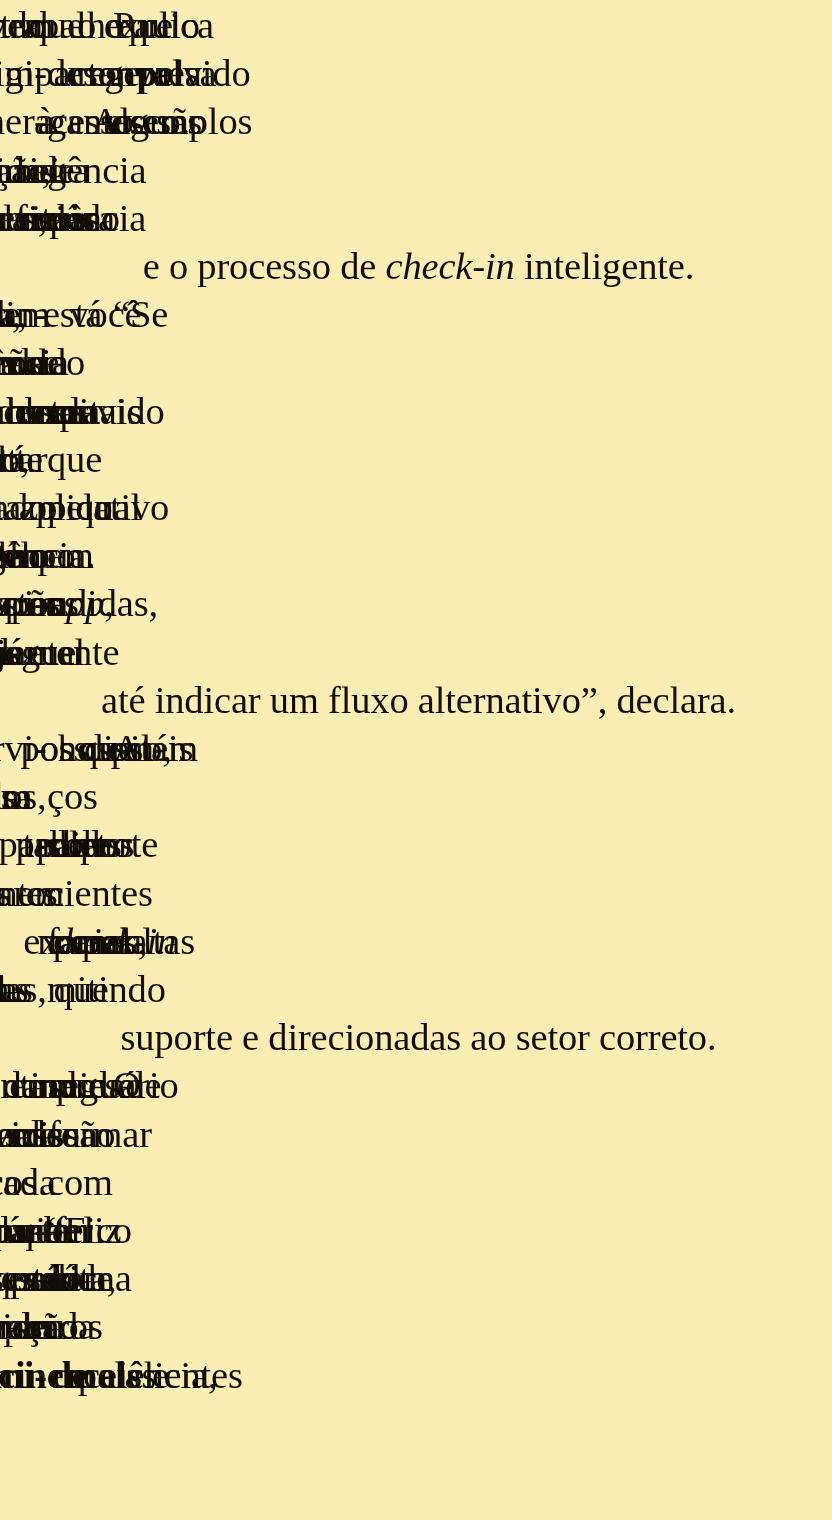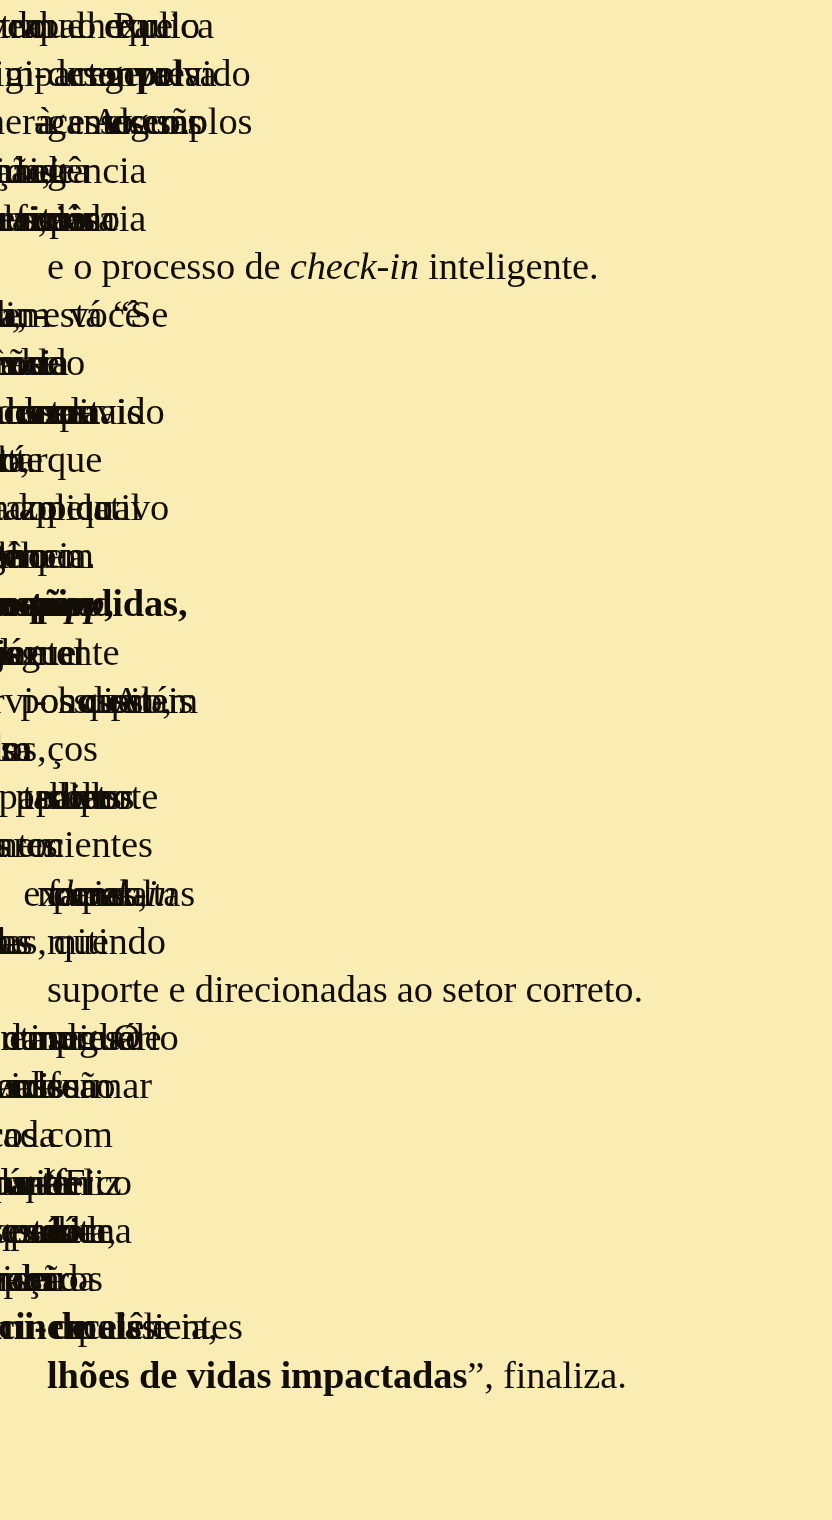--- a/index.html
+++ b/index.html
@@ -51,21 +51,21 @@
   p.para > .ln {
     display: block;
     text-indent: 0;
     text-align: justify;
     white-space: nowrap;
   }
   p.para > .ln.first {
     text-indent: 66px;
   }
   p.para > .ln.last {
-    text-align: left;
+    text-align: center;
   }
   
   p.para > .ln::after {
     content: "";
     display: inline-block;
     width: 100%;
     height: 0;
   }
   p.para > .ln.last::after {
     content: none;
@@ -91,36 +91,36 @@
         <span class="ln" style="word-spacing: -106.429px;">dos leitos trazendo mais eficiência para os times,</span>
         <span class="ln last"><span>e o processo de </span><em class="it">check-in</em><span> inteligente.</span></span>
       </p>
       <p class="para">
         <span class="ln first" style="word-spacing: -108.143px;">“Se você está em casa, por exemplo, decidin-</span>
         <span class="ln" style="word-spacing: -67px;">do se vale ou não a pena ir para a emergência de</span>
         <span class="ln" style="word-spacing: -90.875px;">um dos nossos hospitais devido a uma certa dor</span>
         <span class="ln" style="word-spacing: -144.8px;">que está sentindo, pode simplesmente consultar</span>
         <span class="ln" style="word-spacing: -103.286px;">pelo aplicativo qual o prazo de espera estimado</span>
         <span class="ln" style="word-spacing: -123px;">em tempo real daquela emergência. Pelo mesmo</span>
-        <span class="ln" style="word-spacing: -122.167px; font-weight: bold;"><em class="it">app</em><span>, com poucas questões respondidas, o hospi-</span></span>
+        <span class="ln" style="word-spacing: -122.167px;"><em class="it">app</em><span>, com poucas questões respondidas, o hospi-</span></span>
         <span class="ln" style="word-spacing: -98.714px;">tal já consegue te receber mais rapidamente e</span>
+        <span class="ln last">até indicar um fluxo alternativo”, declara.</span>
       </p>
       <p class="para">
         <span class="ln first" style="word-spacing: -123.5px;">Além disso, hospitais que possuem os servi-</span>
         <span class="ln" style="word-spacing: -123.833px;">ços da empresa contam com diversos benefícios,</span>
         <span class="ln" style="word-spacing: -95.429px;">como suporte de tablets para pedidos de pa-</span>
         <span class="ln" style="word-spacing: -145px;">cientes em leitos hospitalares e reconhecimento</span>
         <span class="ln" style="word-spacing: -103.857px;"><span>facial no </span><em class="it">check-in</em><span> para consultas e exames, per-</span></span>
         <span class="ln" style="word-spacing: -121.667px;">mitindo que as pessoas sejam melhor recebidas,</span>
         <span class="ln last">suporte e direcionadas ao setor correto.</span>
       </p>
       <p class="para">
         <span class="ln first" style="word-spacing: -141px;">O empresário segue dando continuidade a</span>
         <span class="ln" style="word-spacing: -98.143px;">sua missão de transformar a vida das pessoas</span>
         <span class="ln" style="word-spacing: -136.4px;">com cada vez menos processos burocráticos.</span>
         <span class="ln" style="word-spacing: -87.375px;">“Fico feliz em saber que parte da história mo-</span>
         <span class="ln" style="word-spacing: -80.222px;">derna da saúde do país está sendo escrita, e que</span>
         <span class="ln" style="word-spacing: -100.857px;">a missão vem sendo abraçada por parceiros de</span>
         <span class="ln" style="word-spacing: -100.429px;"><span>excelência, clientes e pelas </span><strong class="bd">mais de cinco mi-</strong></span>
-        <span class="ln last"><strong class="bd">lhões de vidas impactadas</strong><span>”, finaliza.</span></span>
       </p>
     </div>
 </div>
 
 </body></html>

